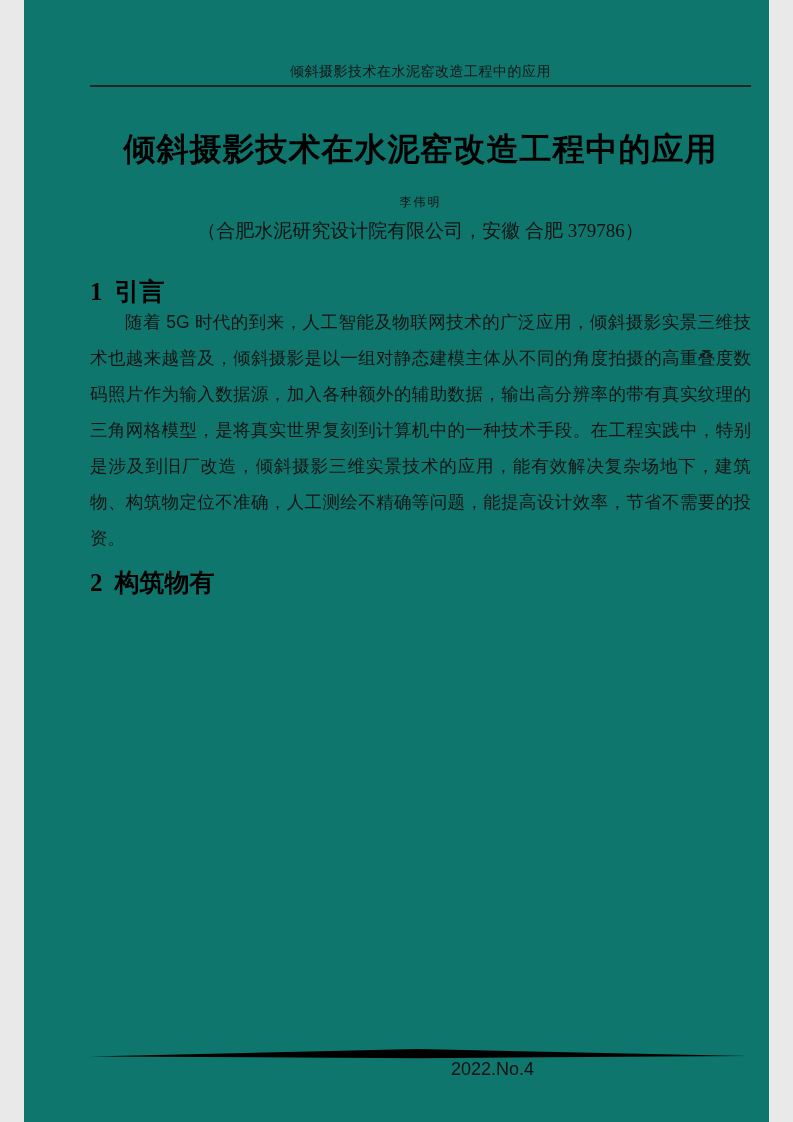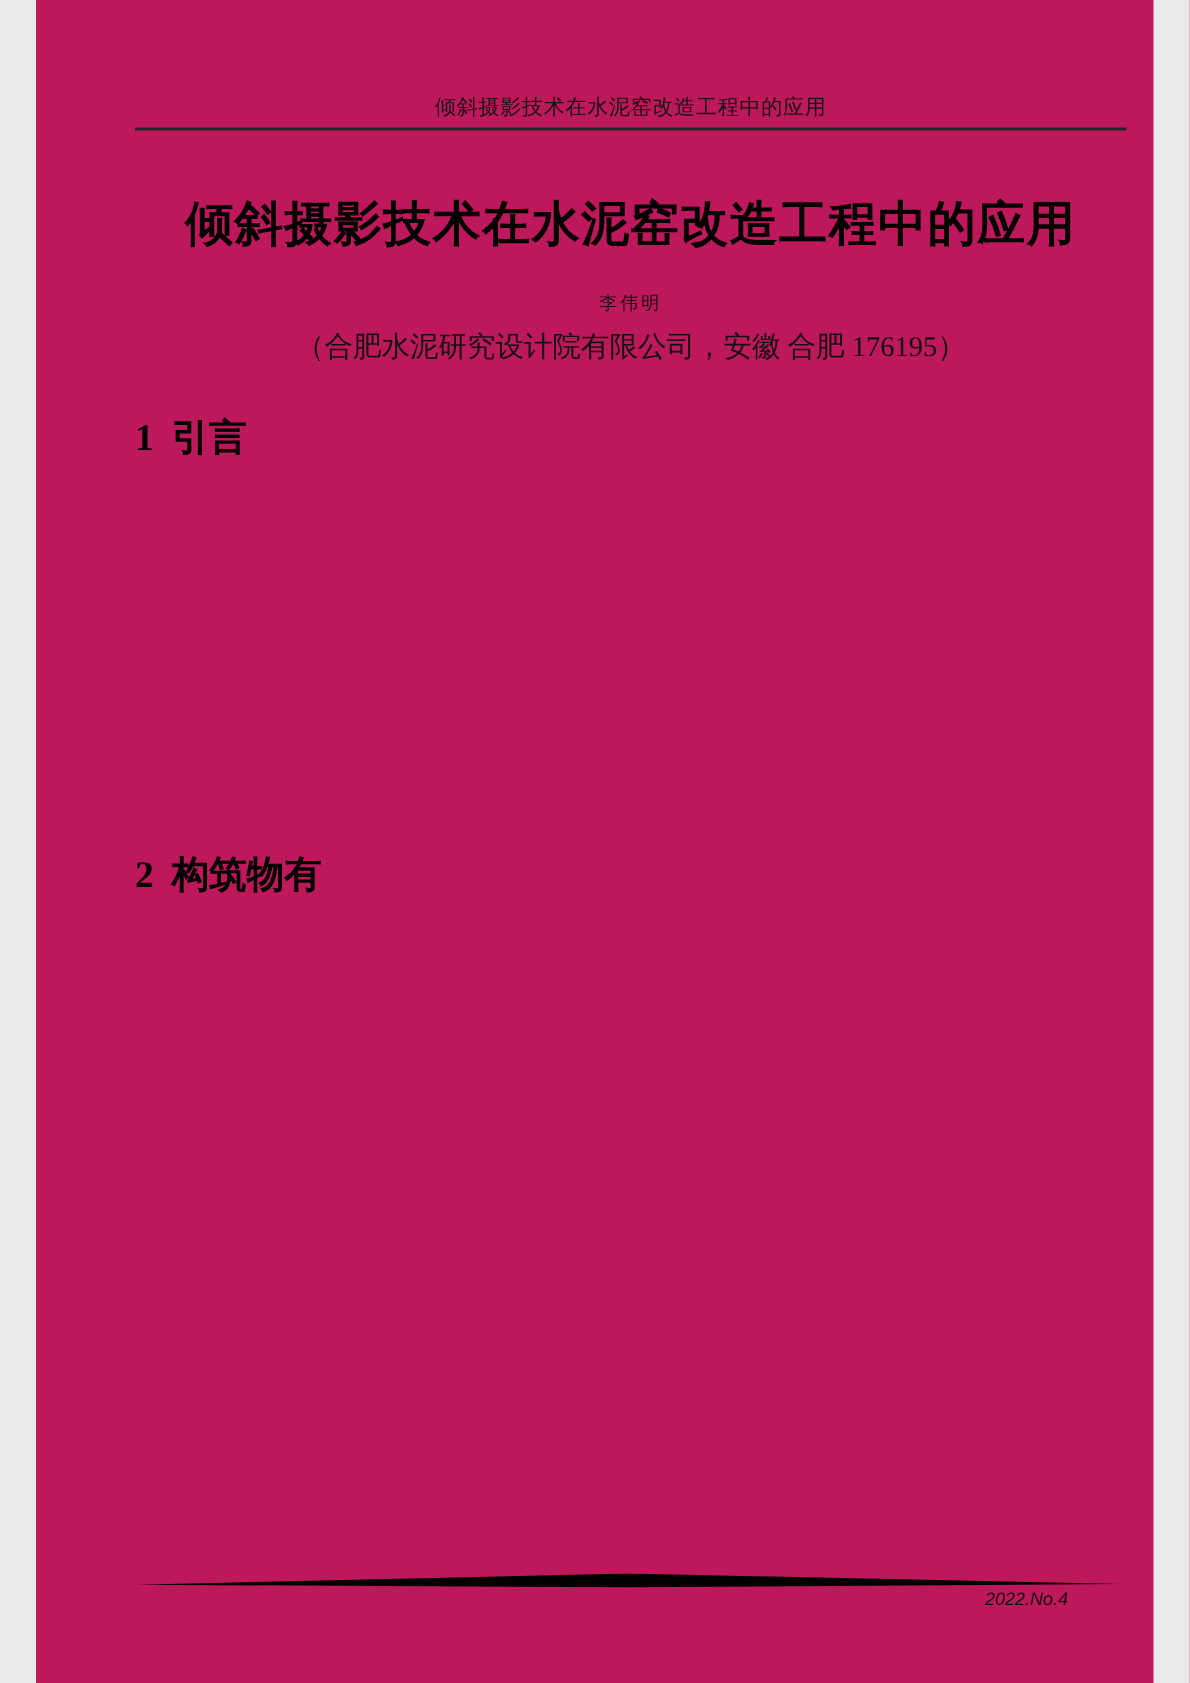--- a/index.html
+++ b/index.html
@@ -5,21 +5,21 @@
   html, body {
     margin: 0;
     padding: 0;
     background: #e9e9e9;
   }
   .page {
     position: relative;
     width: 722px;
     height: 1122px;
     margin: 0 auto;
-    background: #be185d;
+    background: #0f766e;
     overflow: hidden;
     font-family: "Liberation Sans", sans-serif;
     color: #1a1a1a;
     padding-left: 23px;
   }
   .abs { position: absolute; }
 
   .running-header {
     top: 63px;
     left: 66px;
@@ -113,45 +113,44 @@
     left: 66px;
     width: 661px;
     text-align: center;
     font-size: 12px;
     color: #111111;
   }
   .footer-issue {
     top: 1059px;
     left: 427px;
     width: 261px;
-    text-align: right;
-    font-size: 12px;
+    font-size: 18px;
     color: #111111;
-    font-style: italic;
   }
 </style>
 </head>
 <body>
 
 <div class="page">
 
   <div class="abs running-header">倾斜摄影技术在水泥窑改造工程中的应用</div>
 
   <div class="abs header-rule"></div>
 
   <h1 class="abs article-title" style="margin:0;">倾斜摄影技术在水泥窑改造工程中的应用</h1>
 
   <div class="abs author-line">李伟明</div>
 
-  <div class="abs affiliation-line">（合肥水泥研究设计院有限公司，安徽 合肥 176195）</div>
+  <div class="abs affiliation-line">（合肥水泥研究设计院有限公司，安徽 合肥 379786）</div>
 
   <div class="abs section-heading heading-1">
     <span class="sec-num">1</span><span class="sec-title">引言</span>
   </div>
 
+  <p class="abs body-para para-1">随着 5G 时代的到来，人工智能及物联网技术的广泛应用，倾斜摄影实景三维技术也越来越普及，倾斜摄影是以一组对静态建模主体从不同的角度拍摄的高重叠度数码照片作为输入数据源，加入各种额外的辅助数据，输出高分辨率的带有真实纹理的三角网格模型，是将真实世界复刻到计算机中的一种技术手段。在工程实践中，特别是涉及到旧厂改造，倾斜摄影三维实景技术的应用，能有效解决复杂场地下，建筑物、构筑物定位不准确，人工测绘不精确等问题，能提高设计效率，节省不需要的投资。</p>
 
   <div class="abs section-heading heading-2">
     <span class="sec-num">2</span><span class="sec-title">构筑物有</span>
   </div>
 
 
 
   <svg class="abs footer-rule" viewBox="0 0 657 10" preserveAspectRatio="none">
     <polygon points="0,7.5 328,0 657,7 329,9.2" fill="#000000"></polygon>
   </svg>

